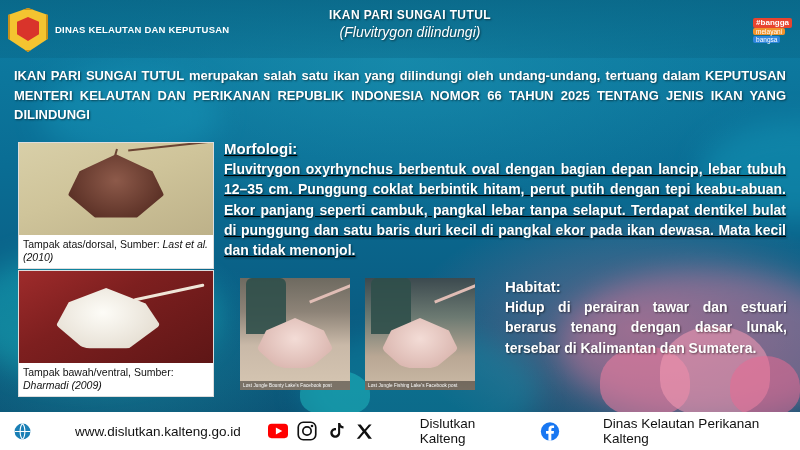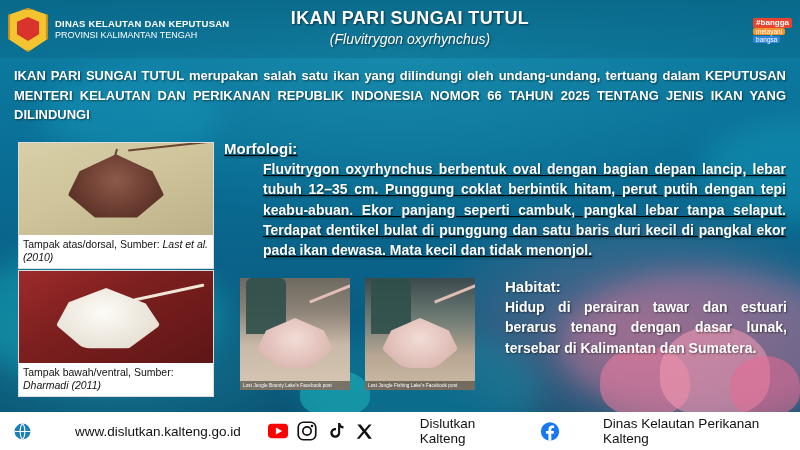--- a/index.html
+++ b/index.html
@@ -56,21 +56,21 @@
     content: ""; position: absolute; left: 7px; top: 7px; right: 7px; bottom: 9px;
     background: #d9342b;
     clip-path: polygon(50% 0%, 100% 20%, 100% 72%, 50% 100%, 0% 72%, 0% 20%);
   }
   .dept-text { line-height: 1.15; }
   .dept-text .l1 { color: #ffffff; font-weight: bold; font-size: 9.5px; letter-spacing: .2px; }
   .dept-text .l2 { color: #ffffff; font-size: 9px; }
 
   .title-block { position: absolute; left: 230px; top: 8px; width: 360px; text-align: center; }
   .title-main {
-    color: #ffffff; font-weight: bold; font-size: 18px; letter-spacing: .4px;
+    color: #ffffff; font-weight: bold; font-size: 12px; letter-spacing: .4px;
     text-shadow: 1px 1px 2px rgba(0,0,0,.55);
   }
   .title-sub {
     color: #ffffff; font-style: italic; font-size: 14px; margin-top: 2px;
     text-shadow: 1px 1px 2px rgba(0,0,0,.55);
   }
 
   .brand-right { position: absolute; right: 8px; top: 6px; text-align: right; }
   .ber { font-size: 15px; font-weight: bold; color: #ffffff; letter-spacing: .2px; }
   .ber .akh { color: #ffd34d; }
@@ -130,21 +130,21 @@
 
   
   .sec-head {
     color: #ffffff; font-weight: bold; font-size: 15px; text-shadow: 1px 1px 2px rgba(0,0,0,.5);
   }
   #morfologi {
     position: absolute; left: 224px; top: 140px; width: 562px; text-decoration: underline;
   }
   #morfologi .body {
     margin-top: 2px; color: #ffffff; font-weight: bold; font-size: 14px; line-height: 1.45;
-    text-align: justify; text-shadow: 1px 1px 2px rgba(0,0,0,.5); margin-left: 39px;
+    text-align: justify; text-shadow: 1px 1px 2px rgba(0,0,0,.5);
   }
   #habitat {
     position: absolute; left: 505px; top: 278px; width: 282px;
   }
   #habitat .body {
     margin-top: 2px; color: #ffffff; font-weight: bold; font-size: 14px; line-height: 1.45;
     text-align: justify; text-shadow: 1px 1px 2px rgba(0,0,0,.5);
   }
 
   
@@ -194,27 +194,26 @@
   <div class="coral c2"></div>
   <div class="coral c3"></div>
   <div class="coral c4"></div>
 
   <div class="header">
 
     <div class="logo-group">
       <div class="crest"></div>
       <div class="dept-text">
         <div class="l1">DINAS KELAUTAN DAN KEPUTUSAN</div>
-        <div class="l2">PROVINSI KALIMANTAN TENGAH</div>
       </div>
     </div>
 
     <div class="title-block">
       <div class="title-main">IKAN PARI SUNGAI TUTUL</div>
-      <div class="title-sub">(Fluvitrygon oxyrhynchus)</div>
+      <div class="title-sub">(Fluvitrygon dilindungi)</div>
     </div>
 
     <div class="brand-right">
       <div class="brand-row">
         <div class="bangga">
           <b class="s1">#bangga</b>
           <span class="s2">melayani</span><br>
           <span class="s3">bangsa</span>
         </div>
       </div>
@@ -235,21 +234,21 @@
     </div>
   </div>
 
   <div class="card" id="card-ventral">
     <div class="photo photo-ventral">
       <div class="tail-ventral"></div>
       <div class="ray-ventral"></div>
     </div>
     <div class="cap">
       <span>Tampak bawah/ventral, Sumber:</span>
-      <i>Dharmadi (2011)</i>
+      <i>Dharmadi (2009)</i>
     </div>
   </div>
 
   <div id="morfologi">
     <div class="sec-head">Morfologi:</div>
     <div class="body">Fluvitrygon oxyrhynchus berbentuk oval dengan bagian depan lancip, lebar tubuh 12–35 cm. Punggung coklat berbintik hitam, perut putih dengan tepi keabu-abuan. Ekor panjang seperti cambuk, pangkal lebar tanpa selaput. Terdapat dentikel bulat di punggung dan satu baris duri kecil di pangkal ekor pada ikan dewasa. Mata kecil dan tidak menonjol.</div>
   </div>
 
   <div id="habitat">
     <div class="sec-head">Habitat:</div>

